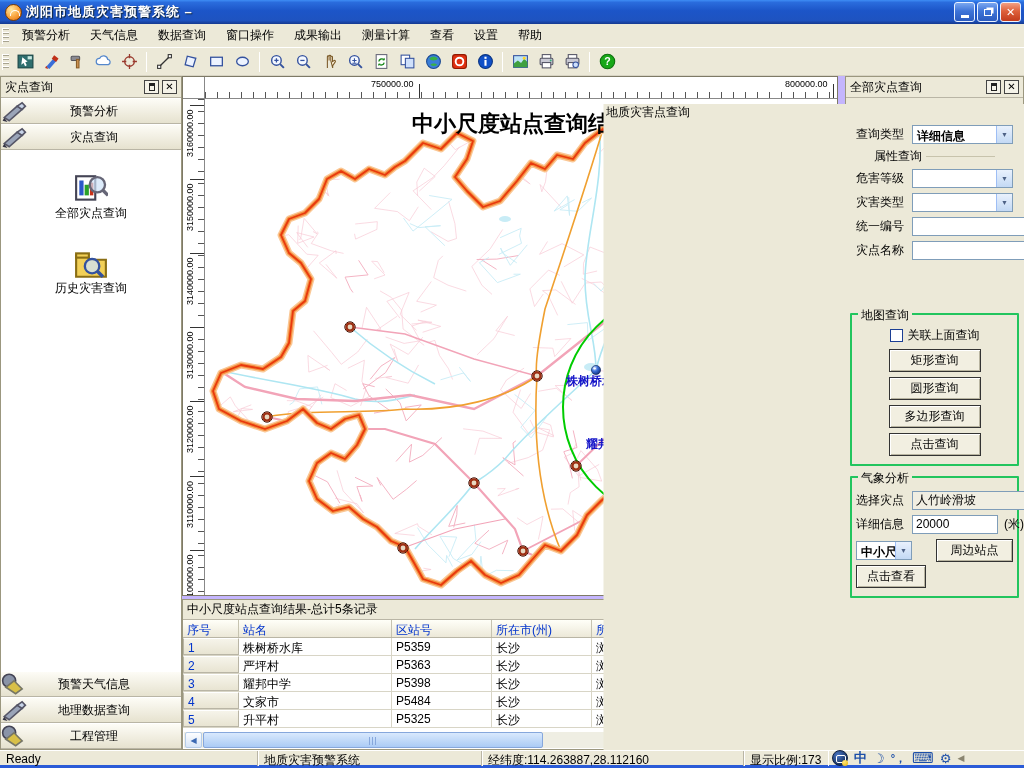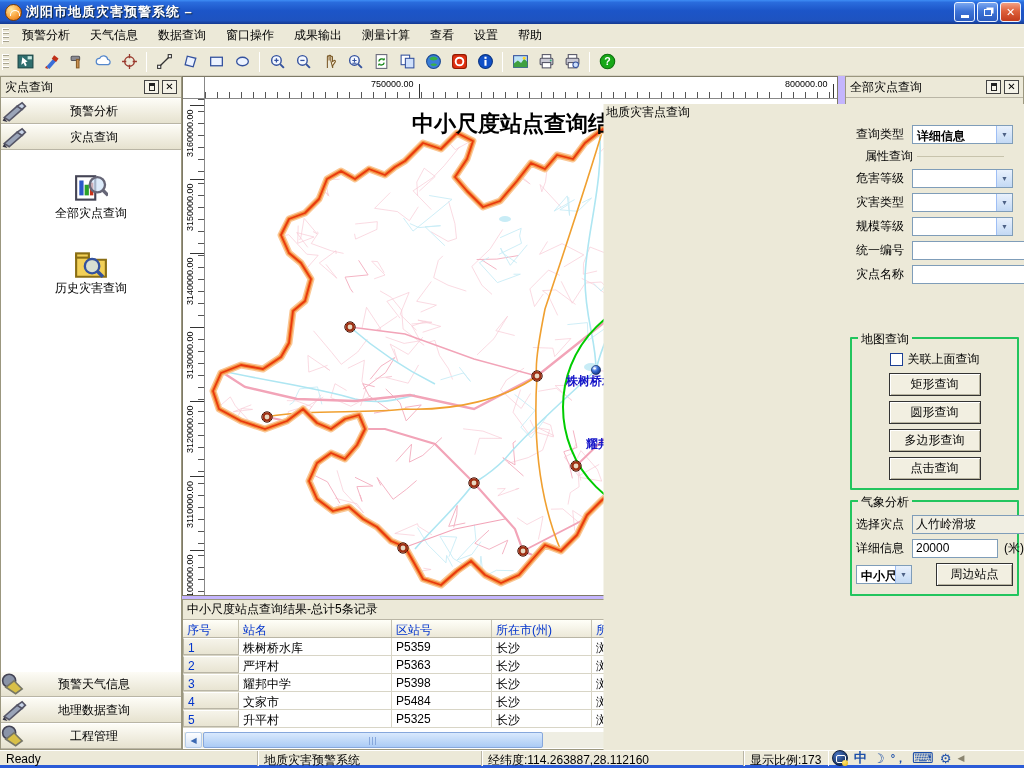--- a/index.html
+++ b/index.html
@@ -96,21 +96,21 @@
   .frow .flab{width:56px;flex:none;}
   .xp-input{height:19px;border:1px solid #7F9DB9;background:#fff;flex:1;padding:1px 3px;
     font-family:inherit;font-size:12px;}
   .xp-input.gray{background:#F0EEE2;}
   .combo{height:19px;border:1px solid #7F9DB9;background:#fff;flex:1;display:flex;}
   .combo .val{flex:1;padding:2px 4px;overflow:hidden;white-space:nowrap;font-weight:bold;}
   .combo .drop{width:16px;background:linear-gradient(180deg,#E9F1FD,#C3D9F4);border-left:1px solid #9EBEF5;
     display:flex;align-items:center;justify-content:center;color:#4D6185;font-size:7px;}
   .xp-btn{background:#F2EFE1;border:1px solid #333;box-shadow:inset 1px 1px 0 #fff,inset -1px -1px 0 #B8B4A0;
     padding:2px 10px;font-family:inherit;font-size:12px;white-space:nowrap;}
-  .subdiv{position:relative;height:16px;margin:2px 9px;}
+  .subdiv{position:relative;height:16px;margin:2px 18px;}
   .subdiv span{background:#ECE9D8;padding-right:4px;position:relative;z-index:1;}
   .subdiv::after{content:"";position:absolute;left:52px;right:0;top:8px;border-top:1px solid #C7C3AC;}
   .chkrow{display:flex;align-items:center;justify-content:center;height:20px;margin-bottom:4px;}
   .chk{width:13px;height:13px;border:1px solid #1C3F94;background:#fff;margin-right:5px;}
   .btncol{display:flex;flex-direction:column;align-items:center;gap:5px;}
   
   .statusbar{position:absolute;left:0;top:750px;width:1024px;height:18px;background:#ECE9D8;
     border-top:1px solid #fff;display:flex;align-items:center;border-bottom:3px solid #2A5BD7;}
   .sb-pane{height:15px;padding:1px 6px;border-right:1px solid #B9B5A5;box-shadow:1px 0 0 #fff;
     white-space:nowrap;overflow:hidden;}
@@ -850,27 +850,20 @@
             </span>
           </div>
           <div class="frow">
             <span class="flab">灾害类型</span>
             <span class="combo">
               <span class="val"></span>
               <span class="drop">▼</span>
             </span>
           </div>
           <div class="frow">
-            <span class="flab">规模等级</span>
-            <span class="combo">
-              <span class="val"></span>
-              <span class="drop">▼</span>
-            </span>
-          </div>
-          <div class="frow">
             <span class="flab">统一编号</span>
             <input class="xp-input" style="">
           </div>
           <div class="frow">
             <span class="flab">灾点名称</span>
             <input class="xp-input" style="">
           </div>
         </div>
       <div style="text-align:center;margin-top:8px;">
         <button class="xp-btn">灾点查询</button>
@@ -901,20 +894,23 @@
         <span class="flab">详细信息</span>
         <input class="xp-input" style="flex: 0 0 auto; width: 86px;" value="20000">
         <span style="margin-left:6px;">(米)</span>
       </div>
       <div class="frow" style="margin-top:2px;">
         <span class="combo" style="flex:none;width:56px;">
           <span class="val">中小尺度</span>
           <span class="drop">▼</span>
         </span>
         <button class="xp-btn" style="margin-left:24px;flex:1;font-family:Liberation Mono, monospace;">周边站点</button>
+      </div>
+      <div class="frow" style="margin-top:2px;">
+        <button class="xp-btn">点击查看</button>
       </div>
     </div>
   </div>
 </div>
 
 <div class="statusbar">
   <span class="sb-pane" style="width:258px;">Ready</span>
   <span class="sb-pane" style="width:224px;">地质灾害预警系统</span>
   <span class="sb-pane" style="width:262px;">经纬度:114.263887,28.112160</span>
   <span class="sb-pane" style="width:84px;border-right:none;">显示比例:173</span>

